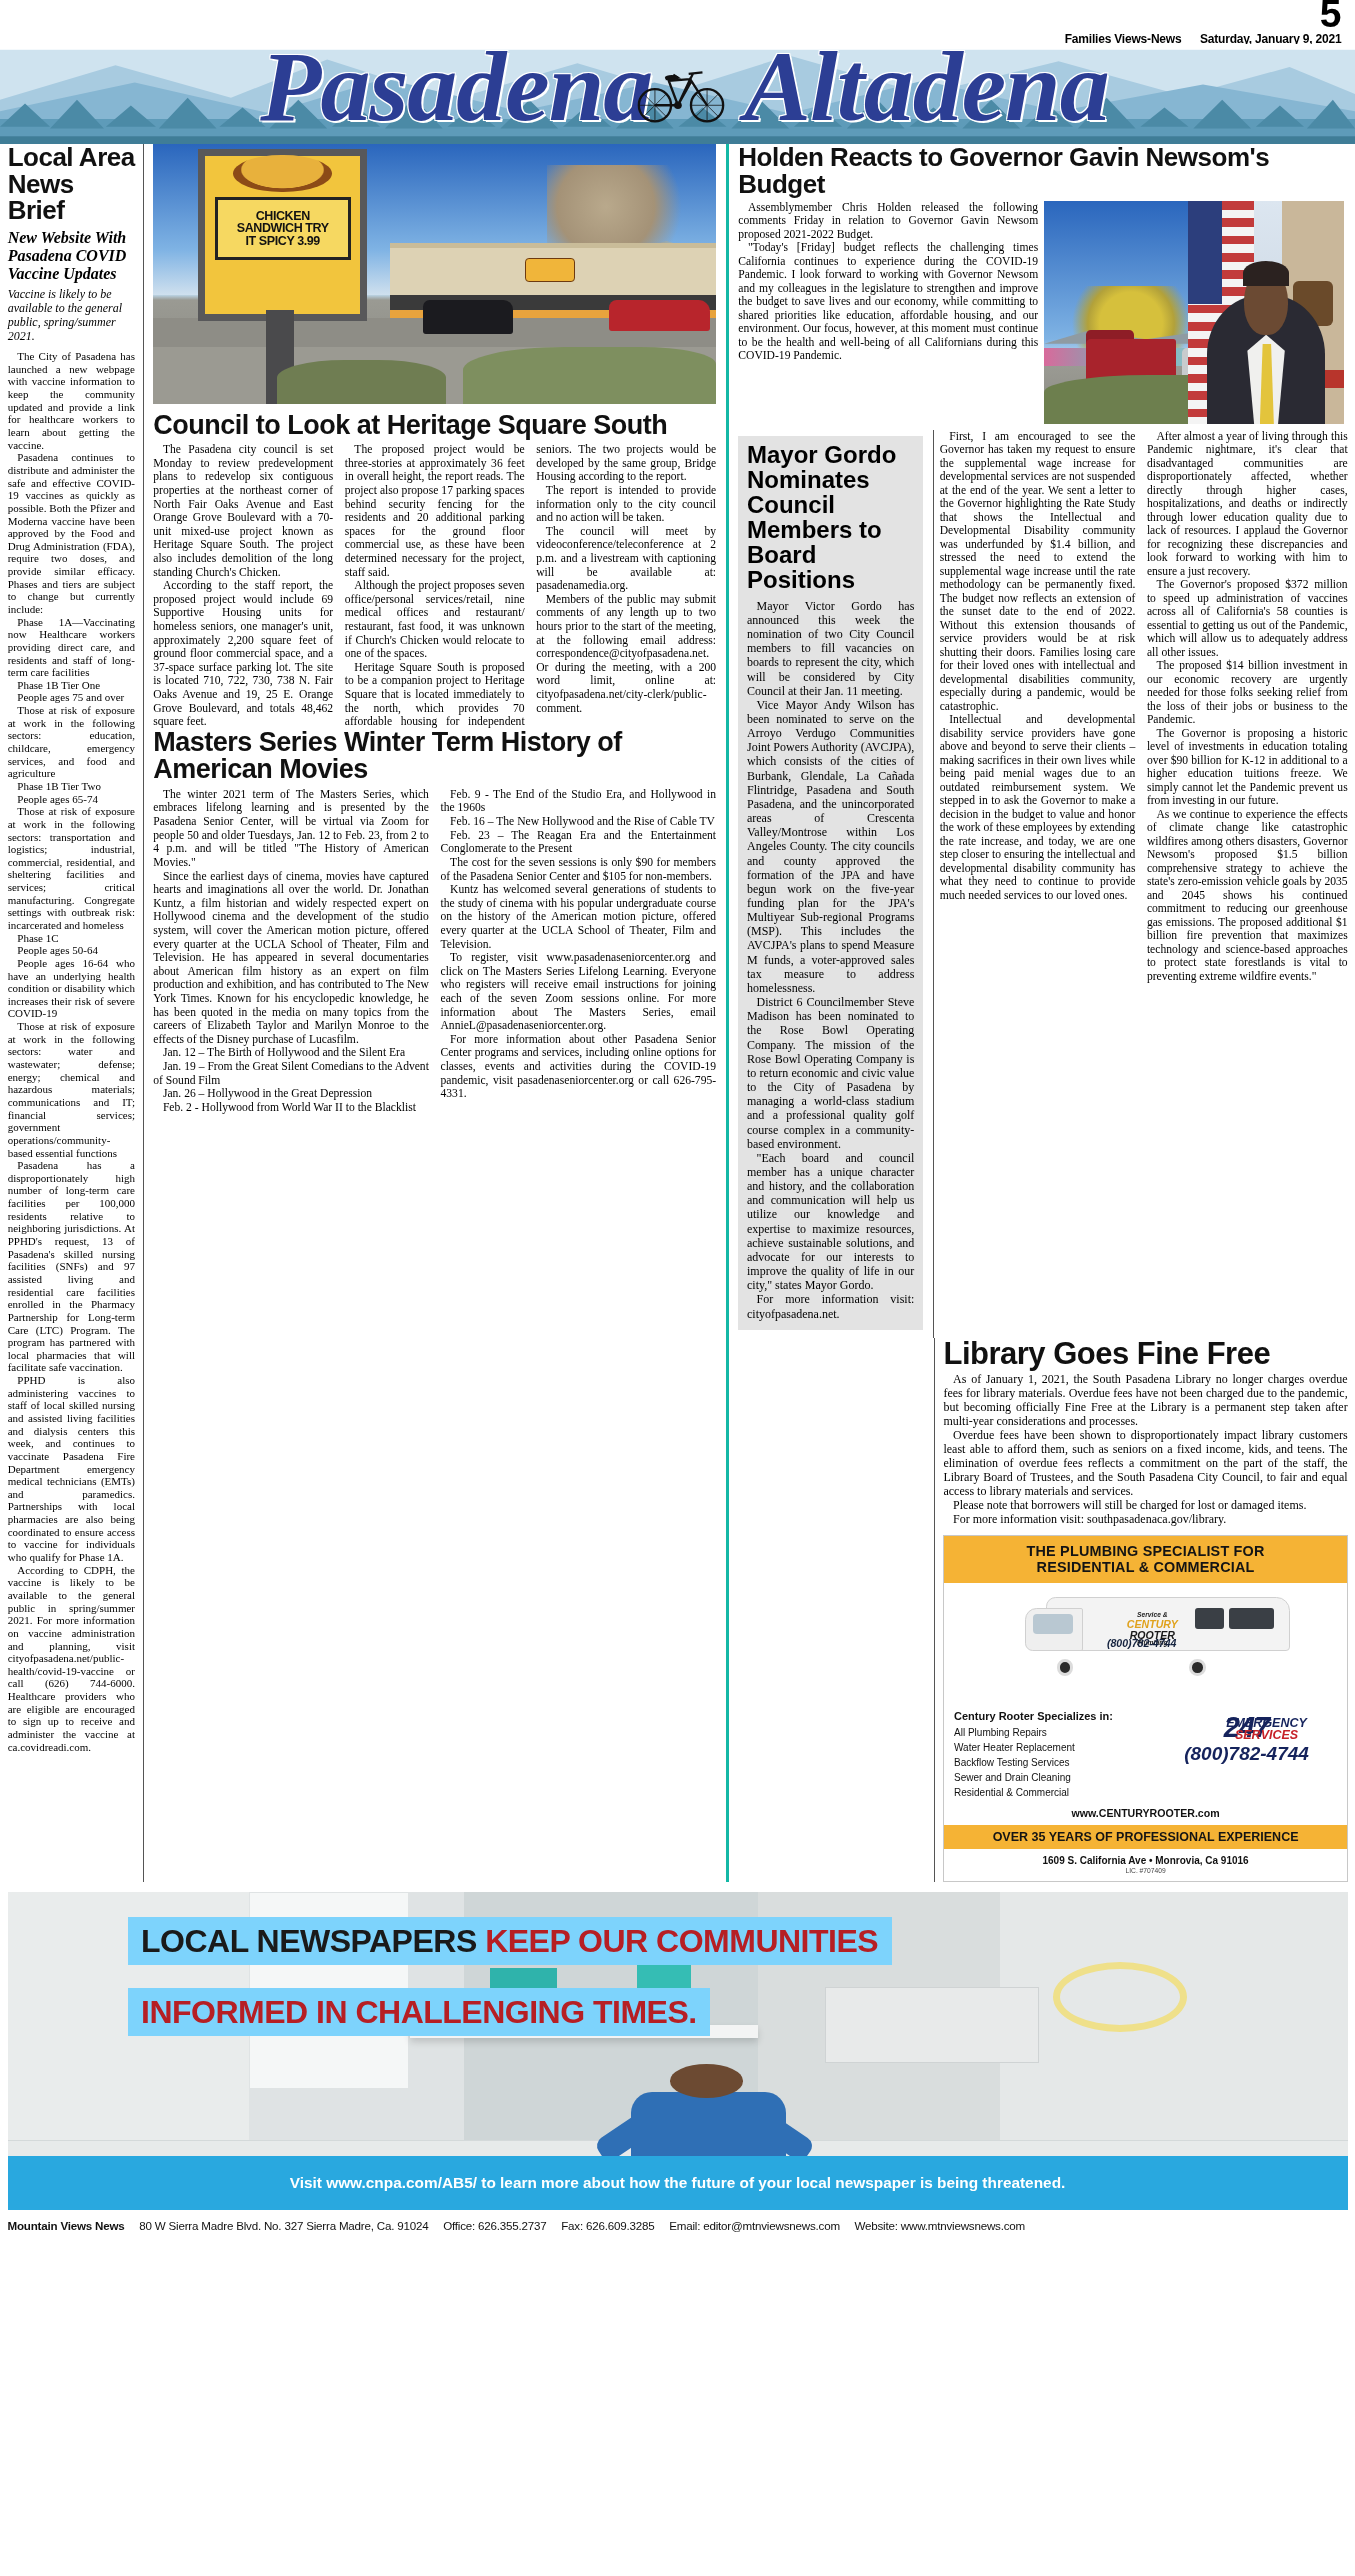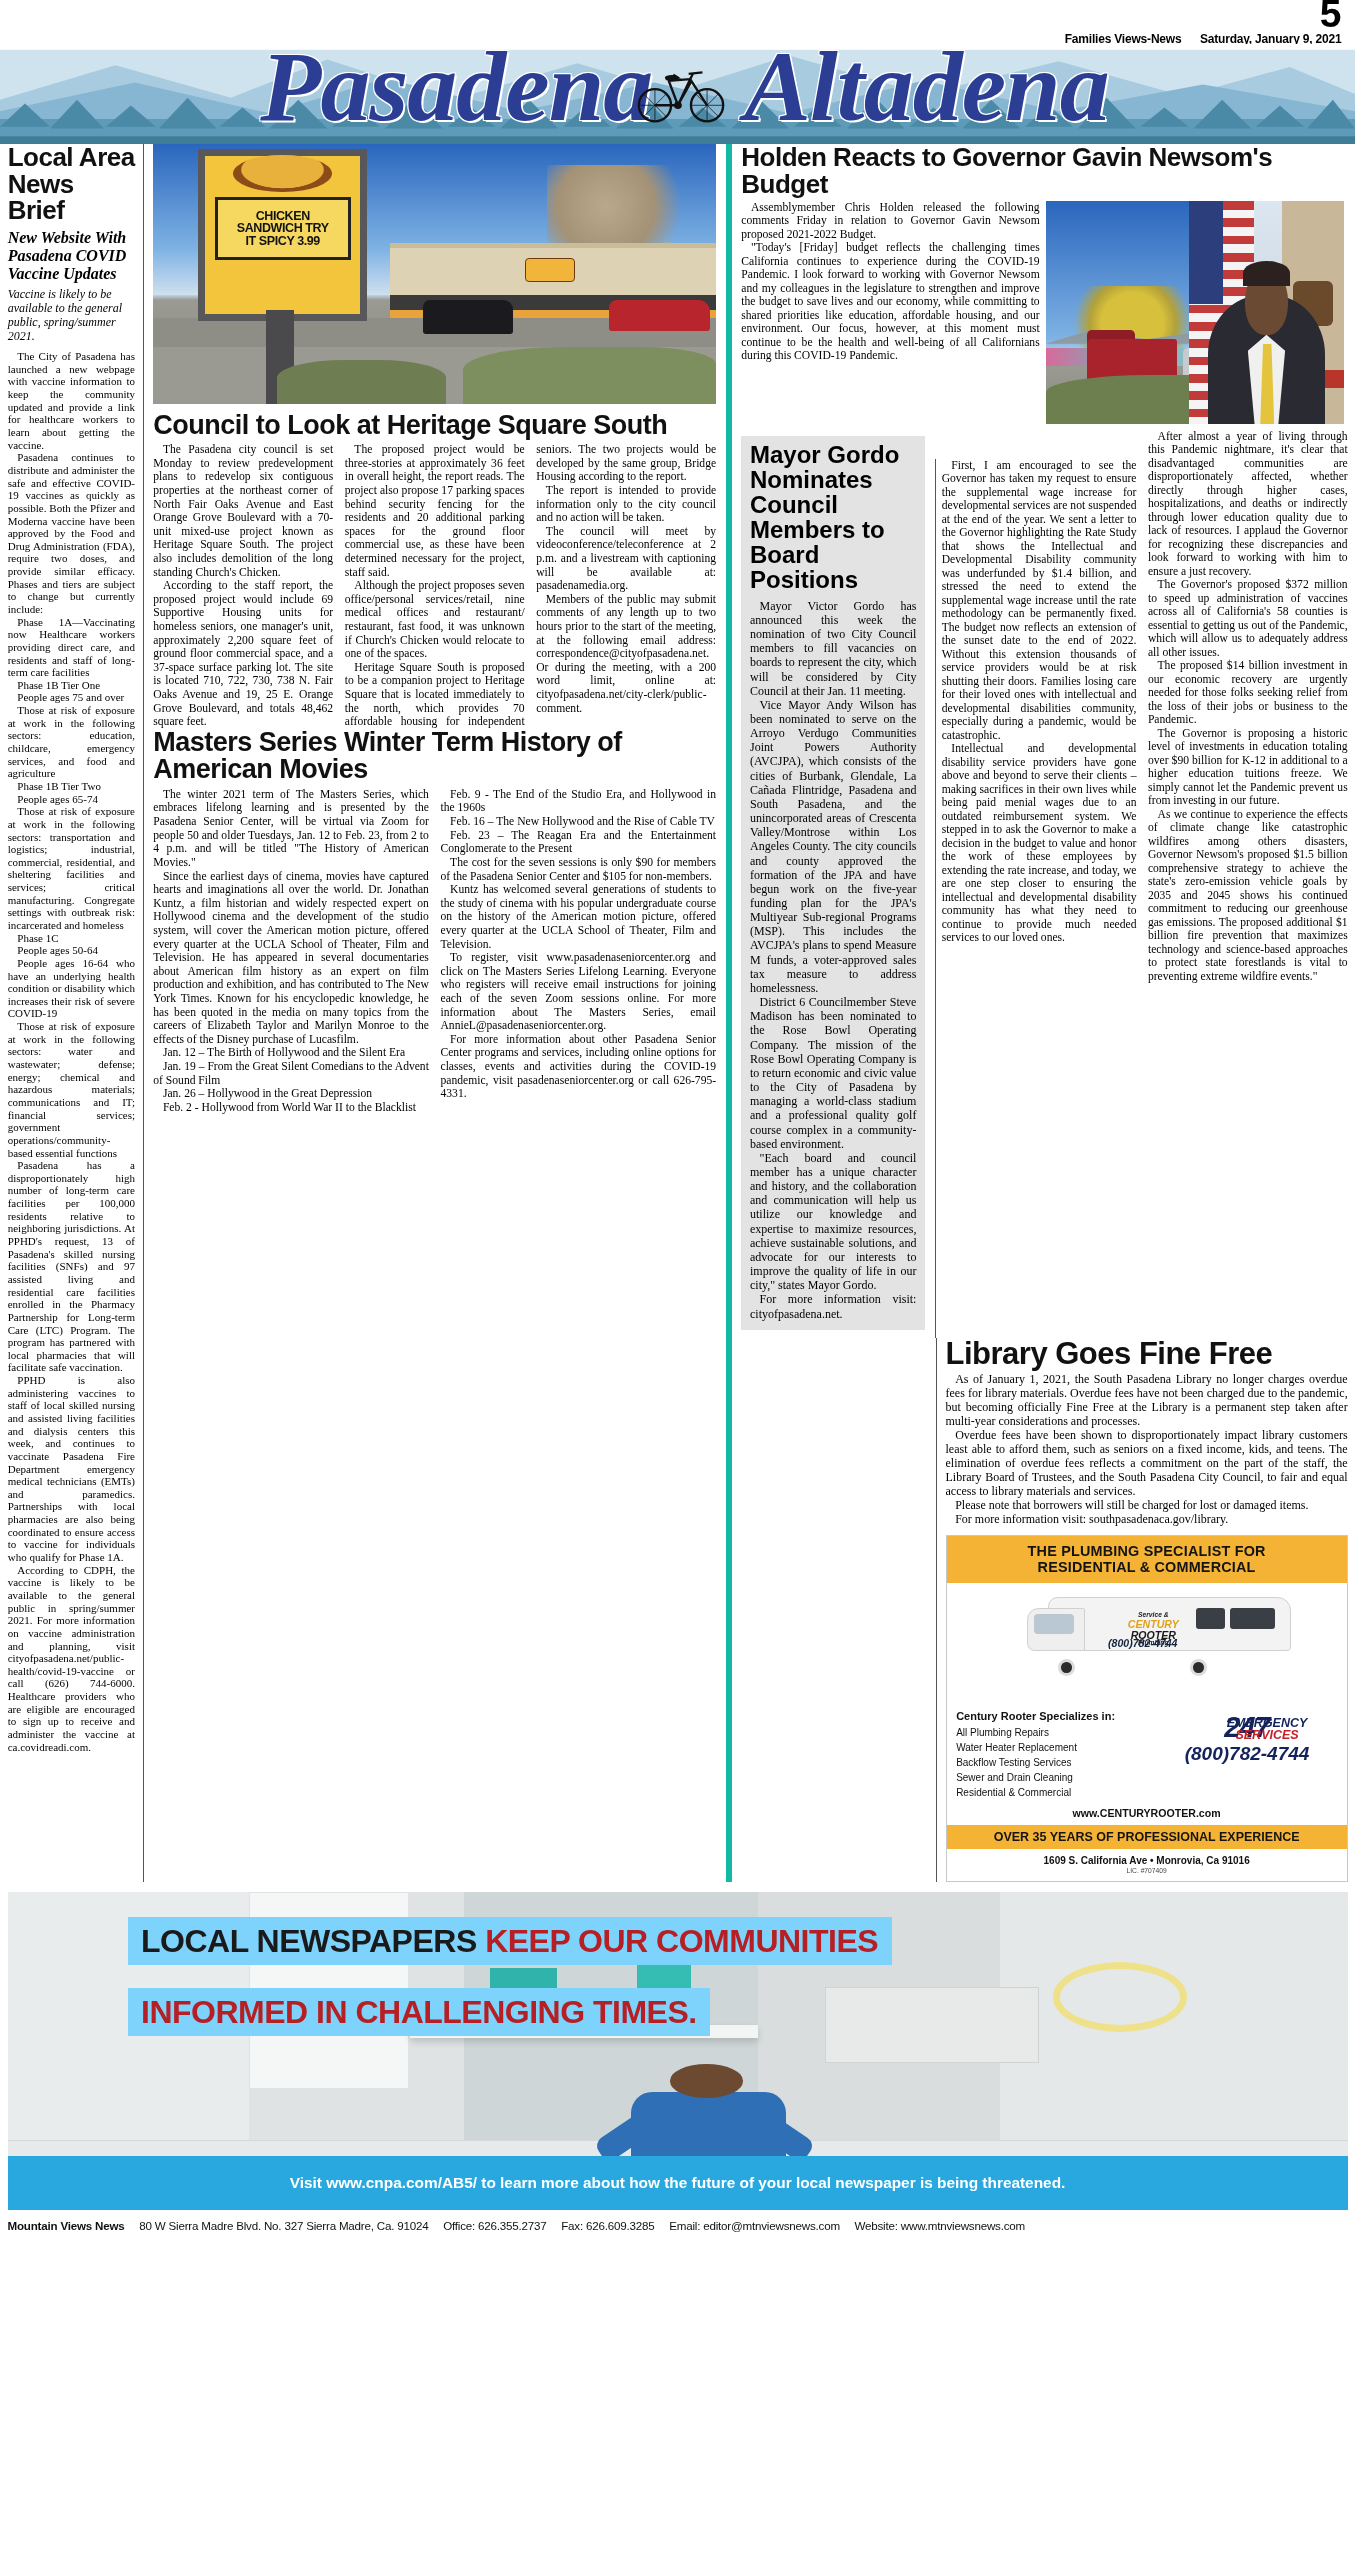--- a/index.html
+++ b/index.html
@@ -61,21 +61,21 @@
 
   
   .page{
     position:relative; width:1355px; padding:0 7.7px;
   }
 
   .cols{ display:flex; gap:0; width:1340px; margin:0 auto; }
 
   .col-left{ width:135px; padding-right:7.7px; }
   .col-mid{ width:583px; padding:0 9.6px; border-left:1px solid #555; }
-  .col-right{ width:622px; padding-left:9.6px; border-left:6px solid #14b8a6; }
+  .col-right{ width:622px; padding-left:9.6px; border-left:3px solid #14b8a6; }
 
   h1.hd-sans{
     font-family:"Liberation Sans", sans-serif;
     font-weight:bold; color:#111;
     margin:0 0 3.9px 0; line-height:1.02; letter-spacing:-0.5px;
   }
   .hd-local{ font-size:26px; }
   .hd-mid{ font-size:27px; margin-top:5.8px; }
   .hd-right{ font-size:26px; }
   .hd-library{ font-size:31px; margin:7.7px 0 5.8px; }
@@ -486,21 +486,21 @@
           <div class="gray-box">
             <h2>Mayor Gordo Nominates Council Members to Board Positions</h2>
             <p class="body">Mayor Victor Gordo has announced this week the nomination of two City Council members to fill vacancies on boards to represent the city, which will be considered by City Council at their Jan. 11 meeting.</p>
             <p class="body">Vice Mayor Andy Wilson has been nominated to serve on the Arroyo Verdugo Communities Joint Powers Authority (AVCJPA), which consists of the cities of Burbank, Glendale, La Cañada Flintridge, Pasadena and South Pasadena, and the unincorporated areas of Crescenta Valley/Montrose within Los Angeles County. The city councils and county approved the formation of the JPA and have begun work on the five-year funding plan for the JPA's Multiyear Sub-regional Programs (MSP). This includes the AVCJPA's plans to spend Measure M funds, a voter-approved sales tax measure to address homelessness.</p>
             <p class="body">District 6 Councilmember Steve Madison has been nominated to the Rose Bowl Operating Company. The mission of the Rose Bowl Operating Company is to return economic and civic value to the City of Pasadena by managing a world-class stadium and a professional quality golf course complex in a community-based environment.</p>
             <p class="body">"Each board and council member has a unique character and history, and the collaboration and communication will help us utilize our knowledge and expertise to maximize resources, achieve sustainable solutions, and advocate for our interests to improve the quality of life in our city," states Mayor Gordo.</p>
             <p class="body">For more information visit: cityofpasadena.net.</p>
           </div>
         </div>
 
-        <div style="width:34%; border-left:1px solid #555; padding-left:6px;margin-top:29px;">
+        <div style="width:34%; border-left:1px solid #555; padding-left:6px;">
           <p class="body" style="font-size:11.6px;">First, I am encouraged to see the Governor has taken my request to ensure the supplemental wage increase for developmental services are not suspended at the end of the year. We sent a letter to the Governor highlighting the Rate Study that shows the Intellectual and Developmental Disability community was underfunded by $1.4 billion, and stressed the need to extend the supplemental wage increase until the rate methodology can be permanently fixed. The budget now reflects an extension of the sunset date to the end of 2022. Without this extension thousands of service providers would be at risk shutting their doors. Families losing care for their loved ones with intellectual and developmental disabilities community, especially during a pandemic, would be catastrophic.</p>
           <p class="body" style="font-size:11.6px;">Intellectual and developmental disability service providers have gone above and beyond to serve their clients – making sacrifices in their own lives while being paid menial wages due to an outdated reimbursement system. We stepped in to ask the Governor to make a decision in the budget to value and honor the work of these employees by extending the rate increase, and today, we are one step closer to ensuring the intellectual and developmental disability community has what they need to continue to provide much needed services to our loved ones.</p>
         </div>
 
         <div style="width:34%; padding-left:1.9px;">
           <p class="body" style="font-size:11.6px;">After almost a year of living through this Pandemic nightmare, it's clear that disadvantaged communities are disproportionately affected, whether directly through higher cases, hospitalizations, and deaths or indirectly through lower education quality due to lack of resources. I applaud the Governor for recognizing these discrepancies and look forward to working with him to ensure a just recovery.</p>
           <p class="body" style="font-size:11.6px;">The Governor's proposed $372 million to speed up administration of vaccines across all of California's 58 counties is essential to getting us out of the Pandemic, which will allow us to adequately address all other issues.</p>
           <p class="body" style="font-size:11.6px;">The proposed $14 billion investment in our economic recovery are urgently needed for those folks seeking relief from the loss of their jobs or business to the Pandemic.</p>
           <p class="body" style="font-size:11.6px;">The Governor is proposing a historic level of investments in education totaling over $90 billion for K-12 in additional to a higher education tuitions freeze. We simply cannot let the Pandemic prevent us from investing in our future.</p>
           <p class="body" style="font-size:11.6px;">As we continue to experience the effects of climate change like catastrophic wildfires among others disasters, Governor Newsom's proposed $1.5 billion comprehensive strategy to achieve the state's zero-emission vehicle goals by 2035 and 2045 shows his continued commitment to reducing our greenhouse gas emissions. The proposed additional $1 billion fire prevention that maximizes technology and science-based approaches to protect state forestlands is vital to preventing extreme wildfire events."</p>

